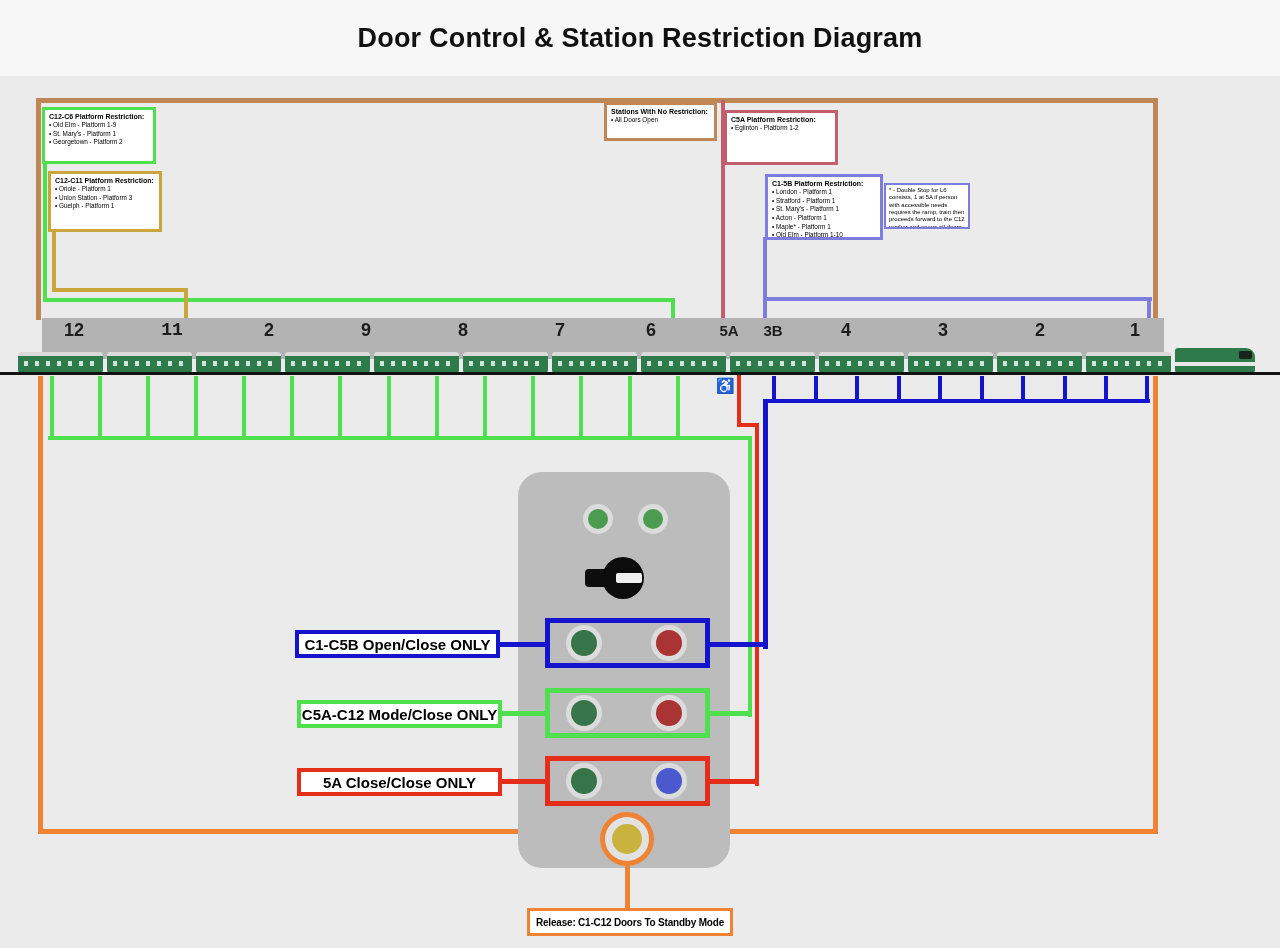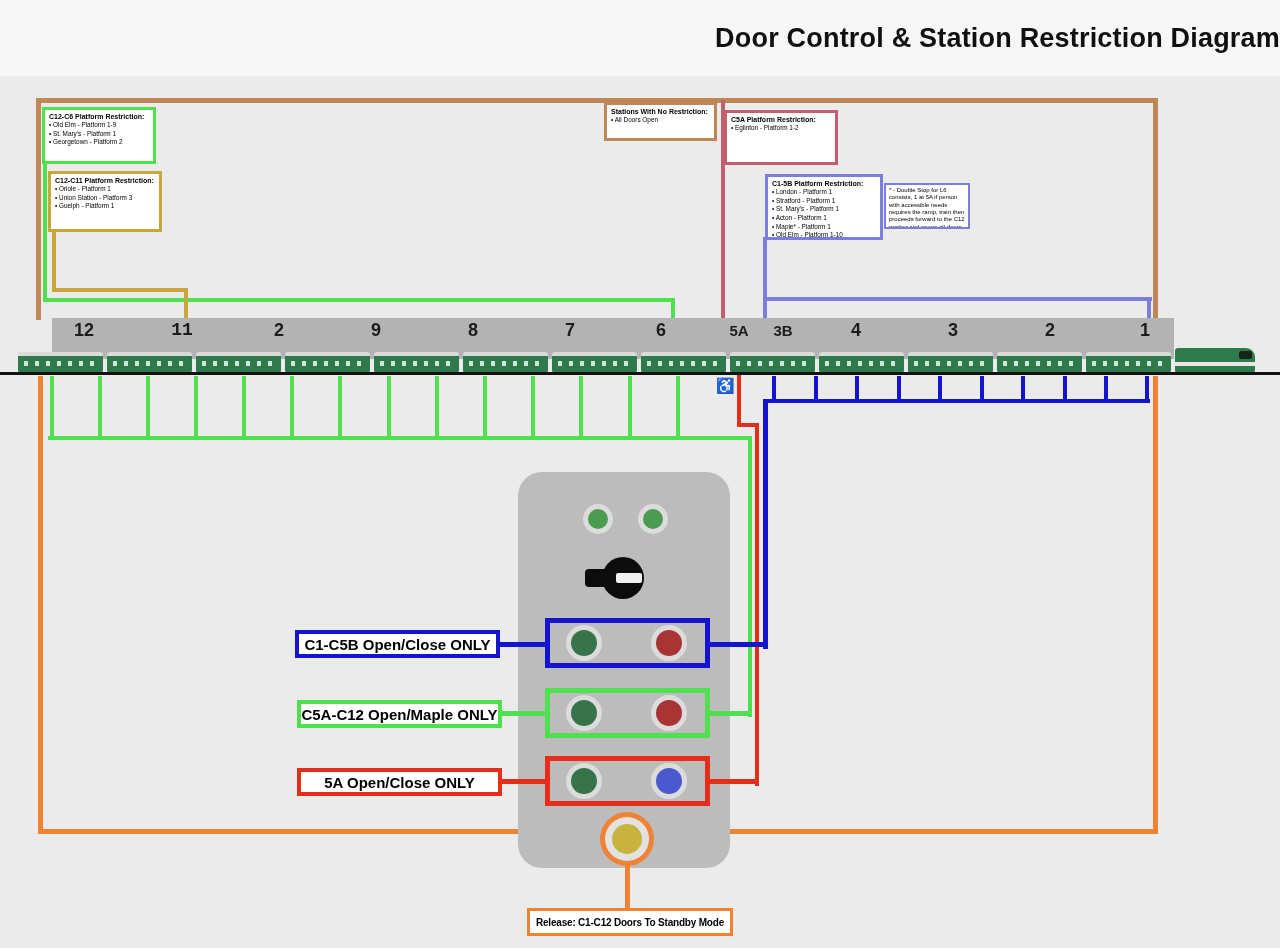--- a/index.html
+++ b/index.html
@@ -4,21 +4,21 @@
 <style>
   html,body{margin:0;padding:0;background:#ebebeb;}
   #stage{
     position:relative;width:1280px;height:948px;background:#ecebec;overflow:hidden;
     font-family:"Liberation Sans",sans-serif;
     --tan:#bf8656;--orange:#ef8233;--green:#4fe04f;--gold:#c9a63b;--pink:#c25f6e;
     --purple:#7d7ddd;--blue:#1414cf;--red:#e52e1a;
     --button_green:#37744a;--button_red:#aa3434;--button_blue:#4a5ace;
     --button_yellow:#c9b23e;--indicator_green:#4b9b50;
   }
-  .band{position:absolute;left:0;top:0;width:100%;height:76px;background:#f8f7f8;display:flex;align-items:center;justify-content:flex-end;z-index:0;}
+  .band{position:absolute;left:0;top:0;width:100%;height:76px;background:#f8f7f8;display:flex;align-items:center;justify-content:center;z-index:0;}
   .title{font-size:27px;font-weight:bold;color:#101010;letter-spacing:.2px;}
 
   .ln{position:absolute;z-index:1;}
   .z4{z-index:4;}
   .c-tan{background:var(--tan);} .c-orange{background:var(--orange);} .c-green{background:var(--green);}
   .c-gold{background:var(--gold);} .c-pink{background:var(--pink);} .c-purple{background:var(--purple);}
   .c-blue{background:var(--blue);} .c-red{background:var(--red);}
 
   .callout{position:absolute;z-index:4;background:#fff;border:3px solid #999;padding:3px 4px 4px;box-sizing:border-box;overflow:hidden;}
   .b-green{border-color:var(--green);} .b-gold{border-color:var(--gold);} .b-tan{border-color:var(--tan);}
@@ -120,21 +120,21 @@
         <div class="bullet">• Acton - Platform 1</div>
         <div class="bullet">• Maple* - Platform 1</div>
         <div class="bullet">• Old Elm - Platform 1-10</div>
         <div class="bullet">• Georgetown - Platform 2</div>
       </div>
   </div>
   <div class="callout b-purple" style="left:884px;top:183px;width:86px;height:46px;border-width:2px;padding:2px 3px">
     <div class="note-text">* - Double Stop for L6 consists, 1 at 5A if person with accessible needs requires the ramp, train then proceeds forward to the C12 marker and opens all doors</div>
   </div>
 
-  <div class="bar" id="car-numbers" style="left:52px;top:318px;width:1122px;height:41px">
+  <div class="bar" id="car-numbers" style="left:42px;top:318px;width:1122px;height:41px">
       <span class="car-num" style="left: 12px;">12</span>
       <span class="car-num" style="left: 110px; font-family: Liberation Mono, monospace;">11</span>
       <span class="car-num" style="left: 207px;">2</span>
       <span class="car-num" style="left: 304px;">9</span>
       <span class="car-num" style="left: 401px;">8</span>
       <span class="car-num" style="left: 498px;">7</span>
       <span class="car-num" style="left: 589px;">6</span>
       <span class="car-num small" style="left: 672px;">5A</span>
       <span class="car-num small" style="left: 716px;">3B</span>
       <span class="car-num" style="left: 784px;">4</span>
@@ -220,22 +220,22 @@
   </div>
   <div class="ring" style="left:651px;top:763px;width:36px;height:36px">
     <div class="core" style="background:var(--button_blue)"></div>
   </div>
 
   <div class="circ" style="left:600px;top:812px;width:54px;height:54px;background:var(--orange)"></div>
   <div class="circ" style="left:605px;top:817px;width:44px;height:44px;background:#e2e2e2"></div>
   <div class="circ" style="left:612px;top:824px;width:30px;height:30px;background:var(--button_yellow);z-index:6"></div>
 
   <div class="side-label b-blue" style="left:295px;top:630px;width:205px;height:28px">C1-C5B Open/Close ONLY</div>
-  <div class="side-label b-green" style="left:297px;top:700px;width:205px;height:28px">C5A-C12 Open/Maple ONLY</div>
-  <div class="side-label b-red" style="left:297px;top:768px;width:205px;height:28px">5A Open/Close ONLY</div>
+  <div class="side-label b-green" style="left:297px;top:700px;width:205px;height:28px">C5A-C12 Mode/Close ONLY</div>
+  <div class="side-label b-red" style="left:297px;top:768px;width:205px;height:28px">5A Close/Close ONLY</div>
   <div class="side-label release-label b-orange" style="left:527px;top:908px;width:206px;height:28px">Release: C1-C12 Doors To Standby Mode</div>
 
 <div class="ln c-green" style="left: 50px; top: 376px; width: 4px; height: 64px;"></div>
     <div class="ln c-green" style="left: 98px; top: 376px; width: 4px; height: 64px;"></div>
     <div class="ln c-green" style="left: 146px; top: 376px; width: 4px; height: 64px;"></div>
     <div class="ln c-green" style="left: 194px; top: 376px; width: 4px; height: 64px;"></div>
     <div class="ln c-green" style="left: 242px; top: 376px; width: 4px; height: 64px;"></div>
     <div class="ln c-green" style="left: 290px; top: 376px; width: 4px; height: 64px;"></div>
     <div class="ln c-green" style="left: 338px; top: 376px; width: 4px; height: 64px;"></div>
     <div class="ln c-green" style="left: 387px; top: 376px; width: 4px; height: 64px;"></div>

